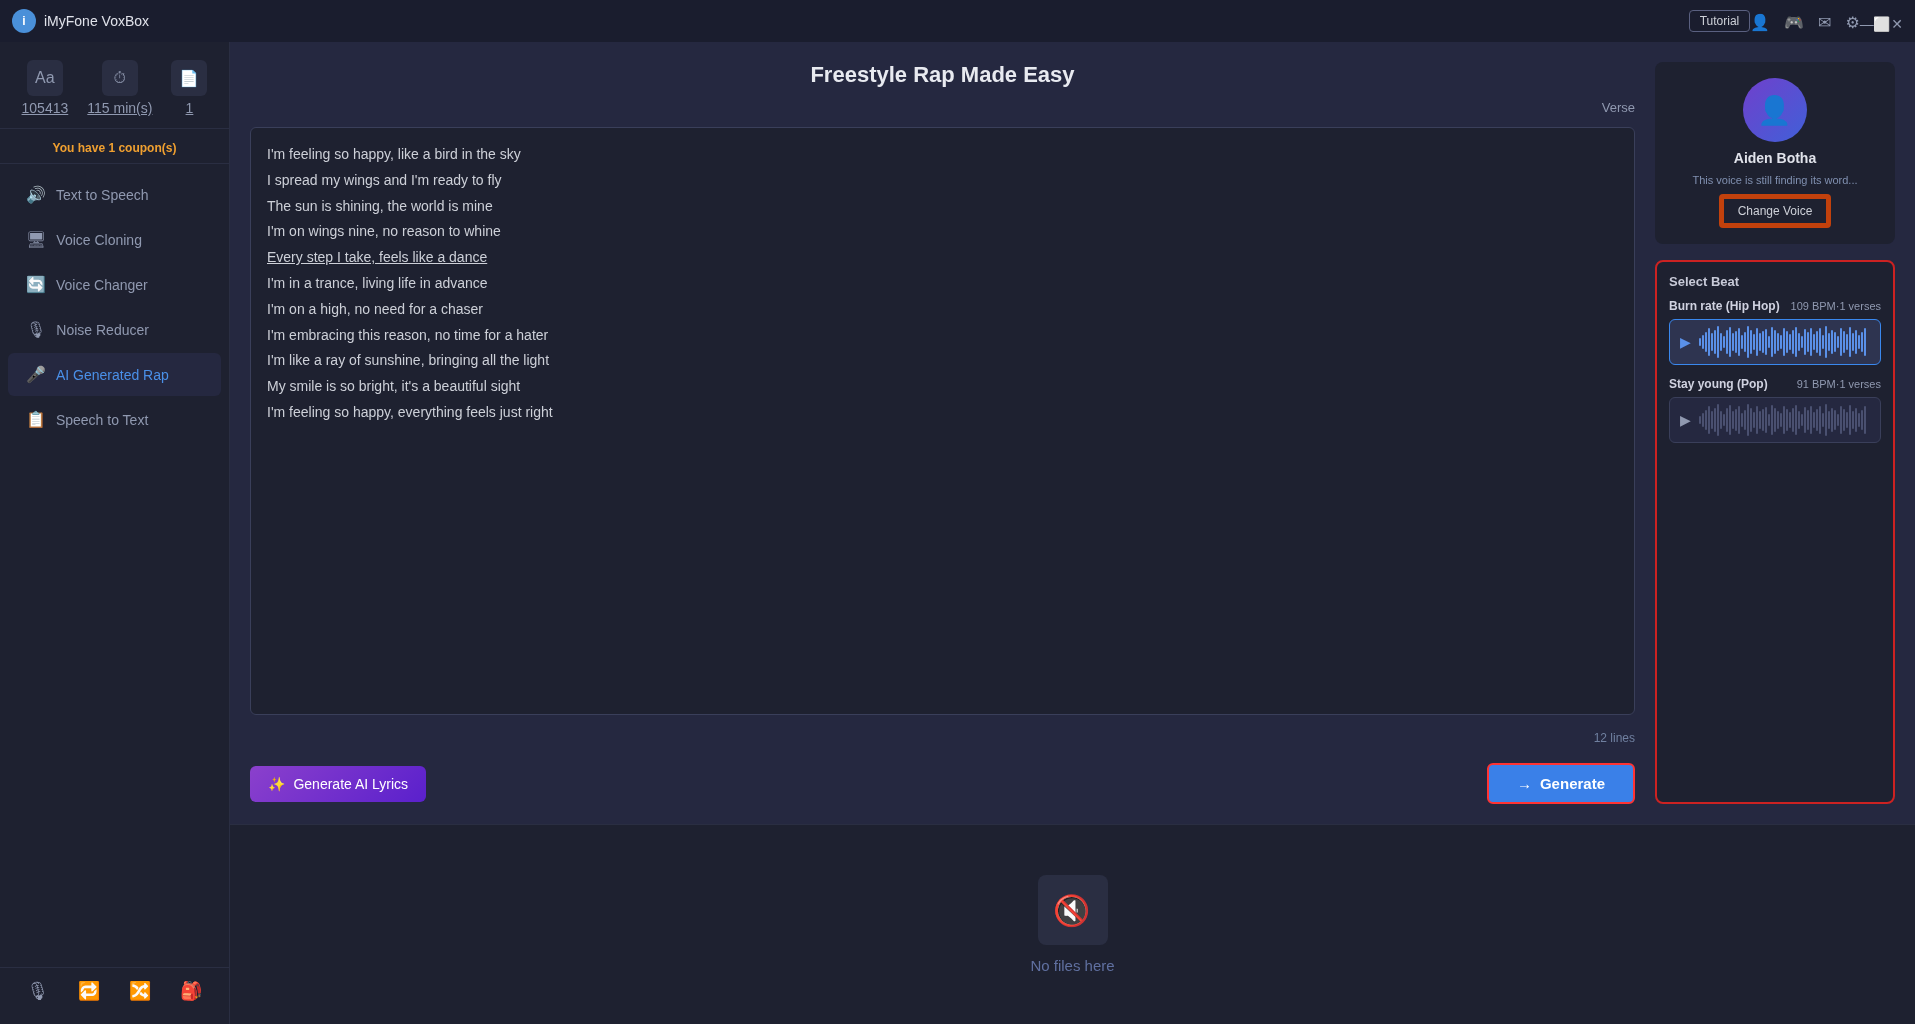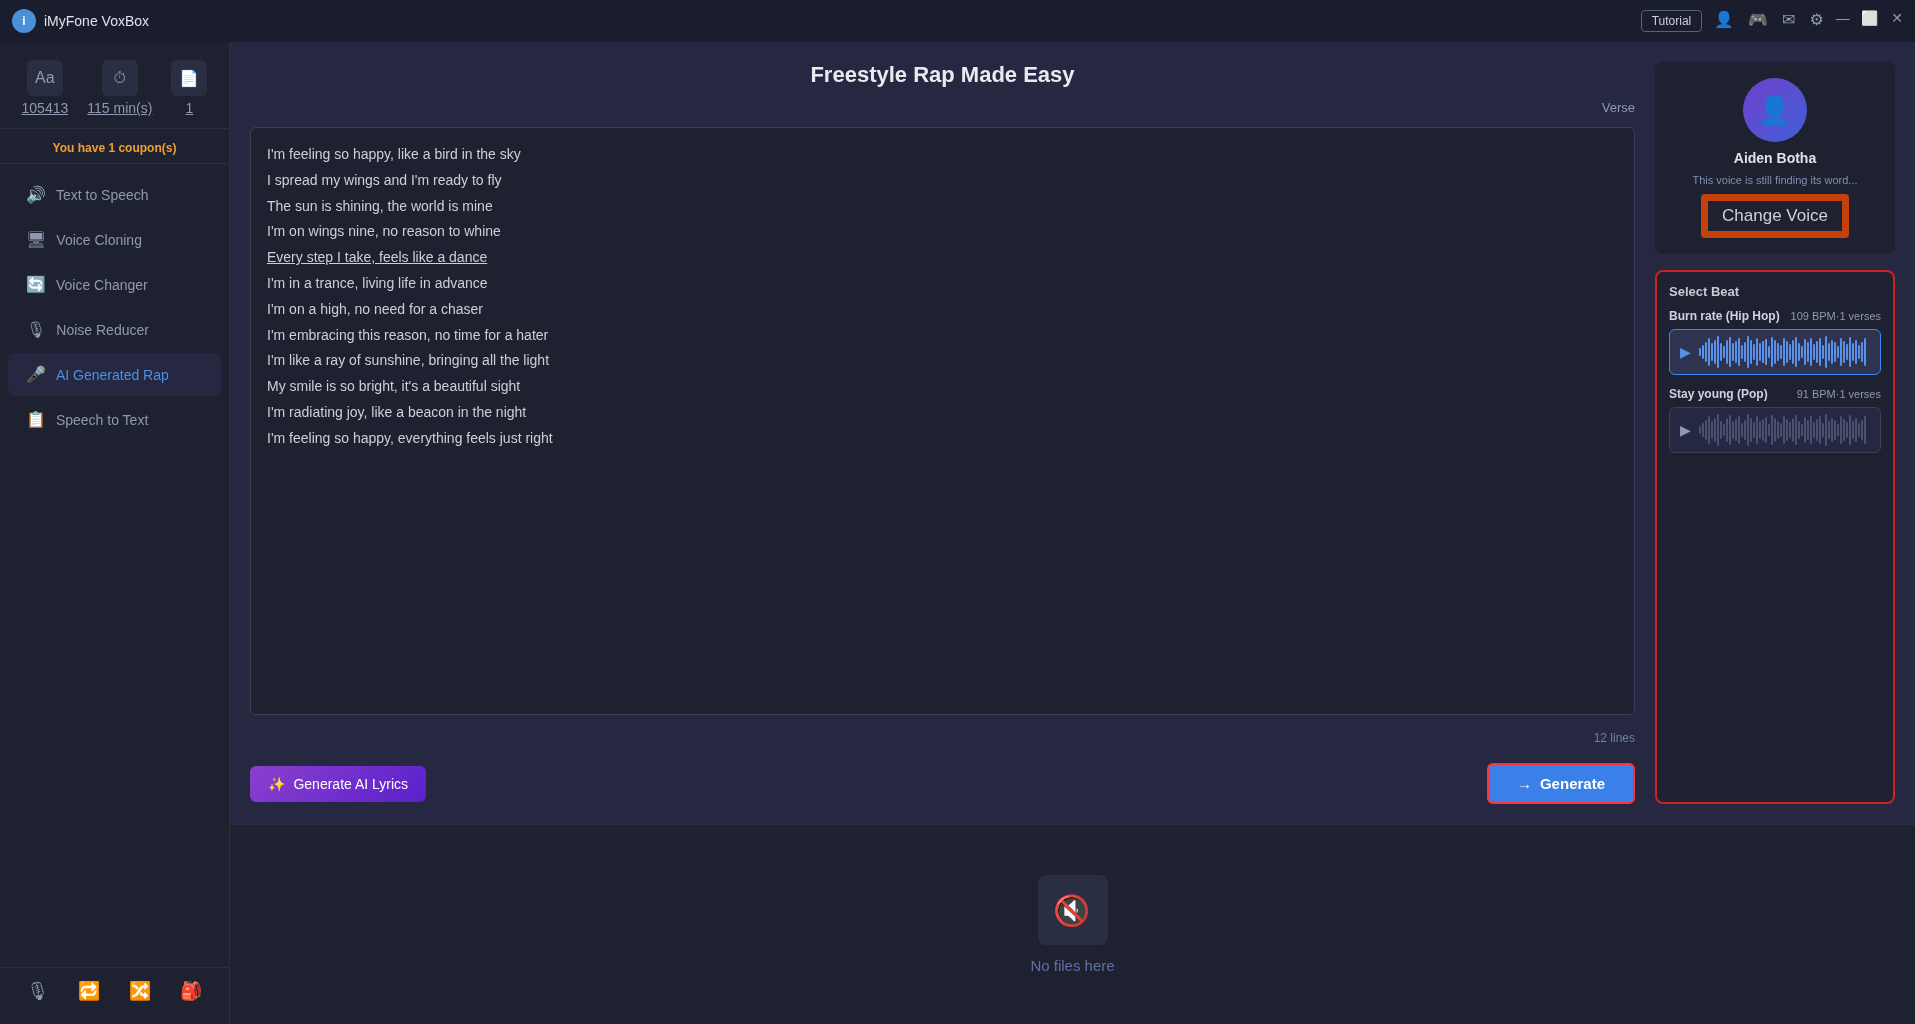--- a/index.html
+++ b/index.html
@@ -36,22 +36,22 @@
       display: flex; align-items: center; justify-content: center;
       font-size: 12px; color: white; font-weight: bold;
     }
     .app-name {
       font-size: 14px;
       color: #e0e2ea;
       font-weight: 500;
     }
     .titlebar-right {
       display: flex;
-      align-items: flex-start;
-      gap: 12px;
+      align-items: flex-end;
+      gap: 0;
     }
     .tutorial-btn {
       background: transparent;
       border: 1px solid #5a6080;
       color: #cdd0d8;
       padding: 3px 10px;
       border-radius: 4px;
       font-size: 12px;
       cursor: pointer;
     }
@@ -272,25 +272,25 @@
       font-weight: bold;
       color: #e0e2ea;
     }
     .voice-subtitle {
       font-size: 11px;
       color: #8090b0;
       text-align: center;
     }
     .change-voice-btn {
       background: transparent;
-      border: 7px solid #c2410c;
+      border: 5px solid #c2410c;
       color: #cdd0d8;
       padding: 5px 14px;
       border-radius: 4px;
-      font-size: 17px;
+      font-size: 12px;
       cursor: pointer;
     }
 
     
     .beat-selector {
       background: #1e2130;
       border: 2px solid #cc2222;
       border-radius: 8px;
       padding: 12px;
       flex: 1;
@@ -486,21 +486,20 @@
             <div style="padding: 1px 0px;">I'm feeling so happy, like a bird in the sky</div>
             <div style="padding: 1px 0px;">I spread my wings and I'm ready to fly</div>
             <div style="padding: 1px 0px;">The sun is shining, the world is mine</div>
             <div style="padding: 1px 0px;">I'm on wings nine, no reason to whine</div>
             <div style="padding: 1px 0px; text-decoration: underline;">Every step I take, feels like a dance</div>
             <div style="padding: 1px 0px;">I'm in a trance, living life in advance</div>
             <div style="padding: 1px 0px;">I'm on a high, no need for a chaser</div>
             <div style="padding: 1px 0px;">I'm embracing this reason, no time for a hater</div>
             <div style="padding: 1px 0px;">I'm like a ray of sunshine, bringing all the light</div>
             <div style="padding: 1px 0px;">My smile is so bright, it's a beautiful sight</div>
-            <div style="padding: 1px 0px;">I'm radiating joy, like a beacon in the night</div>
             <div style="padding: 1px 0px;">I'm feeling so happy, everything feels just right</div>
           </div>
         <div class="lines-count">12 lines</div>
         <div class="action-row">
           <button class="generate-ai-btn">
             <span>✨</span>
             <span>Generate AI Lyrics</span>
           </button>
           <button class="generate-btn">
             <span>→</span>

